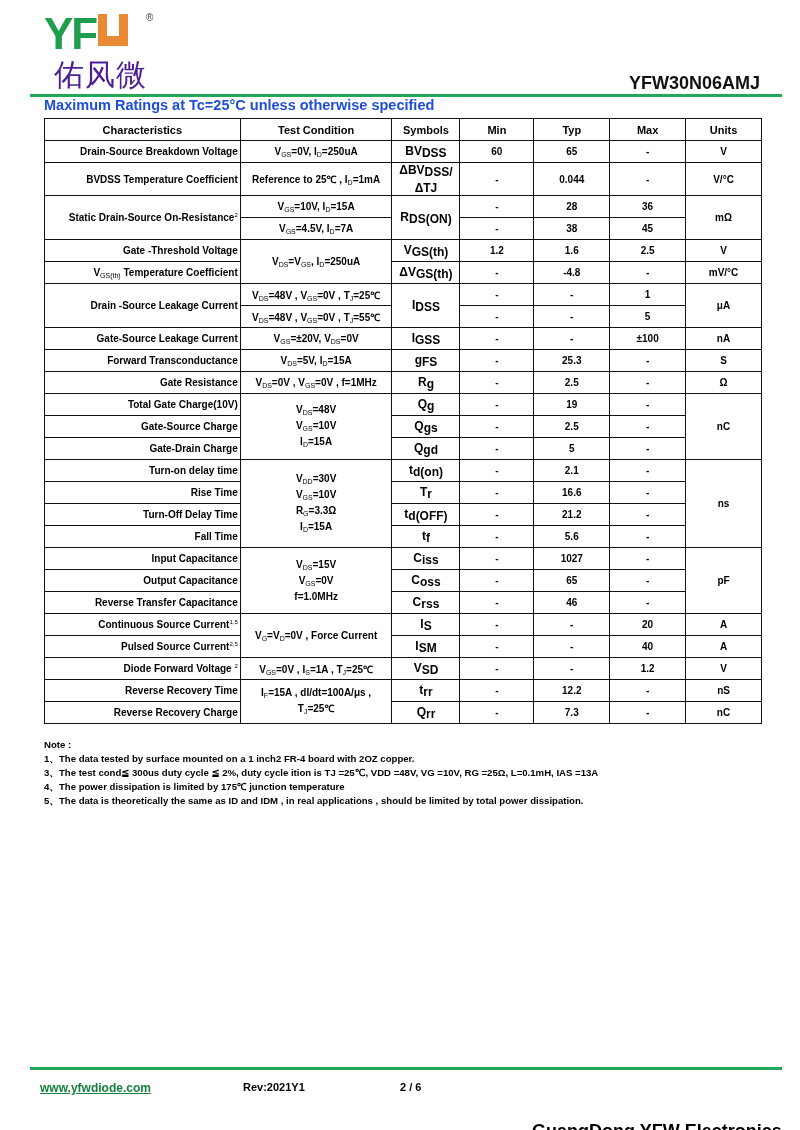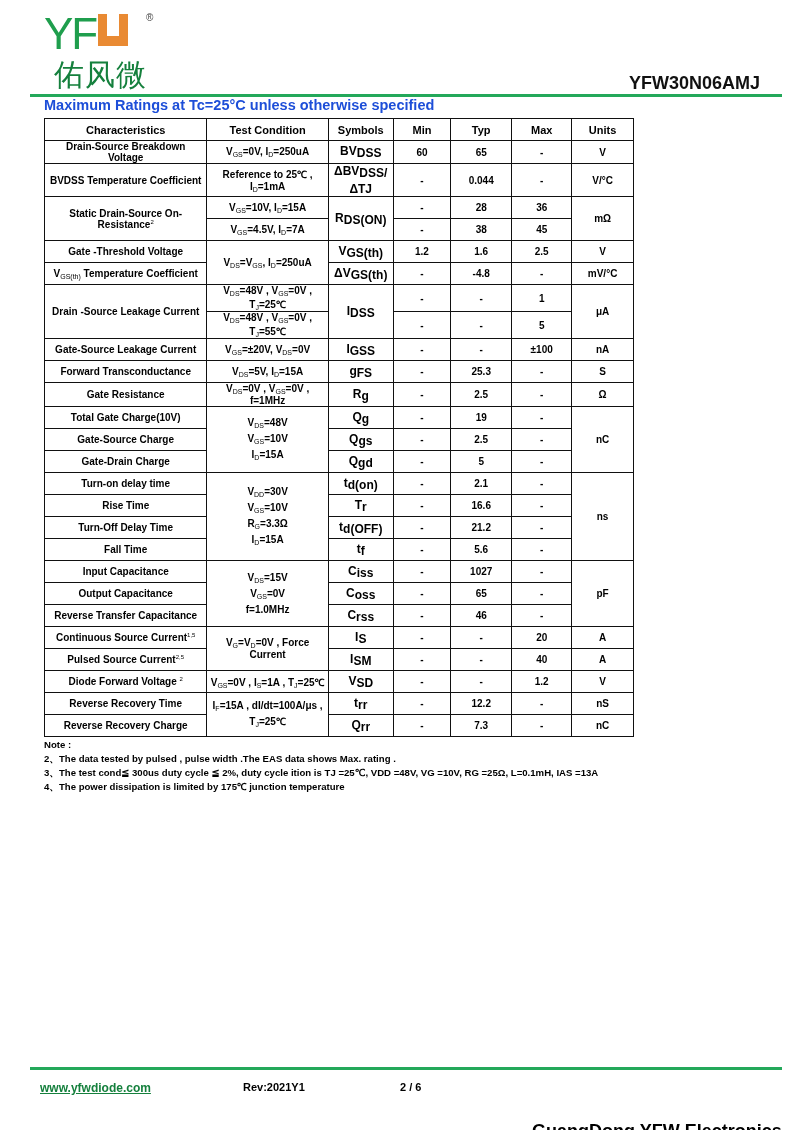--- a/index.html
+++ b/index.html
@@ -1,35 +1,35 @@
 <!DOCTYPE html>
 <html><head>
 <meta charset="utf-8">
 <style>
   html, body { margin: 0; padding: 0; background: #ffffff; }
   body { width: 800px; height: 1130px; position: relative; overflow: hidden;
          font-family: "Liberation Sans", sans-serif; color: #000; }
   .logo { position: absolute; left: 44px; top: 12px; width: 120px; height: 80px; }
-  .logo-letters { position: absolute; left: 0; top: 0; font-weight: normal; font-size: 44px;
+  .logo-letters { position: absolute; left: 0; top: 0; font-weight: bold; font-size: 44px;
                   line-height: 44px; letter-spacing: -2px; color: #1f9e4d; font-family: "Liberation Sans", sans-serif; }
   .logo-u { display: inline-block; width: 30px; height: 32px; position: relative; top: 2px; margin-left: 2px;
             background: #e98a33; vertical-align: top; }
   .logo-u::after { content: ""; position: absolute; left: 9px; top: 0; width: 12px; height: 22px; background: #fff; }
   .logo-reg { position: absolute; left: 146px; top: 12px; font-size: 10px; color: #444; }
   .logo-cn { position: absolute; left: 10px; top: 46px; font-size: 30px; line-height: 34px;
-             font-family: "DejaVu Sans", sans-serif; color: #15803d; letter-spacing: 1px; }
+             font-family: "DejaVu Sans", sans-serif; color: #4c1d95; letter-spacing: 1px; }
   .part-no { position: absolute; right: 40px; top: 73px; font-weight: bold; font-size: 18px; color: #111; }
   .top-rule { position: absolute; left: 30px; top: 94px; width: 752px; height: 3px; background: #23a85a; }
   .section-title { position: absolute; left: 44px; top: 97px; font-weight: bold; font-size: 14.5px; color: #1d4ed8; }
 
-  table.specs { position: absolute; left: 44px; top: 118px; width: 590px; border-collapse: collapse;
+  table.specs { position: absolute; left: 44px; top: 118px; width: 718px; border-collapse: collapse;
                 font-size: 10px; font-weight: bold; }
   table.specs td, table.specs th { border: 1.6px solid #111; padding: 0 2px; height: 21px; text-align: center; }
   table.specs th { font-size: 11px; height: 21px; }
-  table.specs td.char { text-align: center; padding-left: 2px; }
+  table.specs td.char { text-align: right; padding-left: 2px; }
   sub { font-size: 7px; vertical-align: -2px; font-weight: normal; }
   sup { font-size: 6px; vertical-align: 4px; font-weight: normal; }
   .sym { font-size: 12px; }
   .sym sub { font-size: 12px; font-weight: bold; }
   .cond-multi { line-height: 13px; }
 
   .notes { position: absolute; left: 44px; top: 738px; font-size: 9.6px; font-weight: bold; line-height: 14px; }
   .notes div { white-space: nowrap; }
 
   .bottom-rule { position: absolute; left: 30px; top: 1067px; width: 752px; height: 3px; background: #23a85a; }
@@ -290,22 +290,23 @@
         <td>-</td>
         <td>7.3</td>
         <td>-</td>
         <td>nC</td>
       </tr>
     </tbody>
 </table>
 
 <div class="notes">
   <div>Note :</div>
-  <div>2、The data tested by pulsed , pulse width .The EAS data shows Max. rating .</div>
+  <div>1、The data tested by surface mounted on a 1 inch2 FR-4 board with 2OZ copper.</div>
   <div>3、The test cond≦ 300us duty cycle ≦ 2%, duty cycle ition is TJ =25℃, VDD =48V, VG =10V, RG =25Ω, L=0.1mH, IAS =13A</div>
   <div>4、The power dissipation is limited by 175℃ junction temperature</div>
+  <div>5、The data is theoretically the same as ID and IDM , in real applications , should be limited by total power dissipation.</div>
 </div>
 
 <div class="bottom-rule"></div>
 <a class="footer footer-link">www.yfwdiode.com</a>
 <div class="footer footer-rev">Rev:2021Y1</div>
 <div class="footer footer-page">2 / 6</div>
 <div class="footer footer-company">GuangDong YFW Electronics Co, Ltd.</div>
 
 </body></html>

